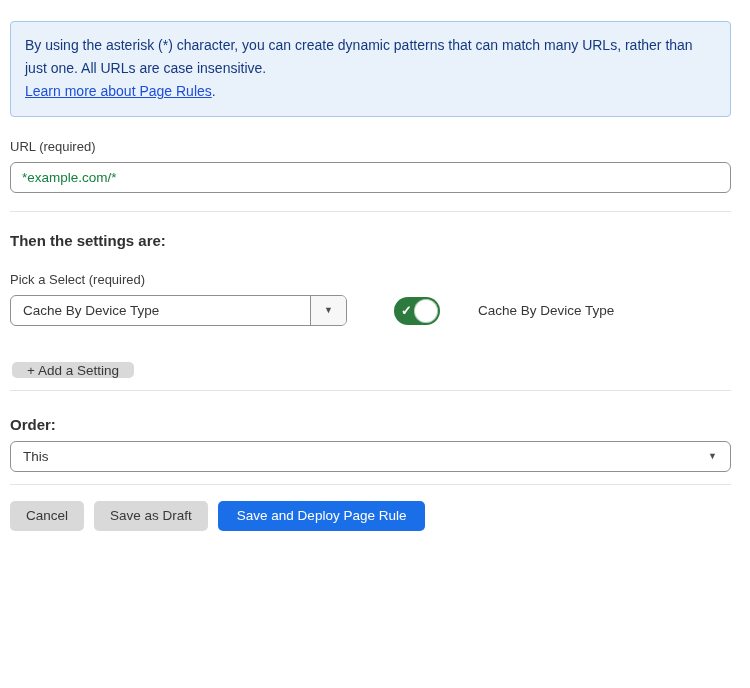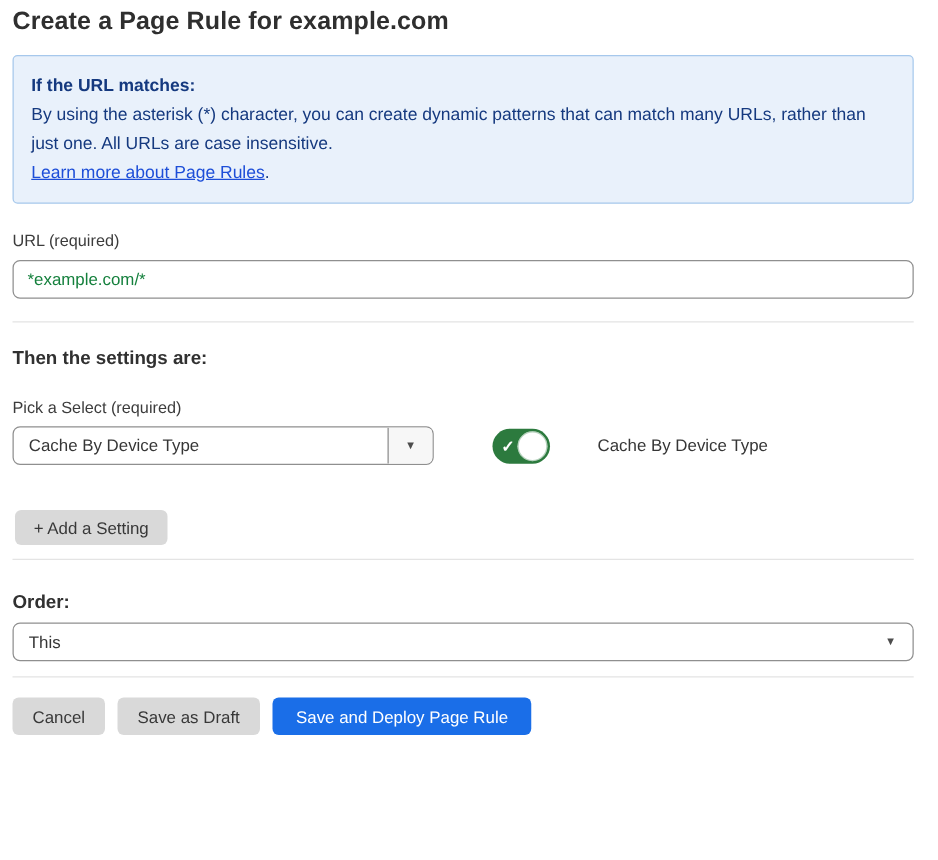--- a/index.html
+++ b/index.html
@@ -173,21 +173,21 @@
     background: #d9d9d9;
     color: #383838;
   }
   .btn-blue {
     background: #1a6ee8;
     color: #ffffff;
   }
   .add-setting-btn {
     margin-top: 36px;
     margin-left: 2px;
-    height: 28px;
+    height: 16px;
     padding: 0 15px;
   }
 
   
   .select-full {
     margin-top: 8px;
     display: flex;
     align-items: center;
     justify-content: space-between;
     width: 100%;
@@ -217,24 +217,22 @@
     align-items: center;
   }
   .footer-buttons .btn + .btn { margin-left: 10px; }
   .footer-buttons .btn-blue { margin-left: 10px; padding: 0 19px; }
 </style>
 </head>
 <body>
 
 <div class="page">
 
-  <h1 class="page-title">Create a Page Rule for example.com</h1>
 
   <div class="info-box">
-    <div class="info-heading">If the URL matches:</div>
     <div class="info-body">By using the asterisk (*) character, you can create dynamic patterns that can match many URLs, rather than just one. All URLs are case insensitive.</div>
     <div><a class="info-link">Learn more about Page Rules</a><span>.</span></div>
   </div>
 
   <div class="field-label label-url">URL (required)</div>
   <input class="text-input" type="text" value="*example.com/*" style="">
 
   <hr class="divider div-1">
 
   <div class="section-heading h-settings">Then the settings are:</div>

